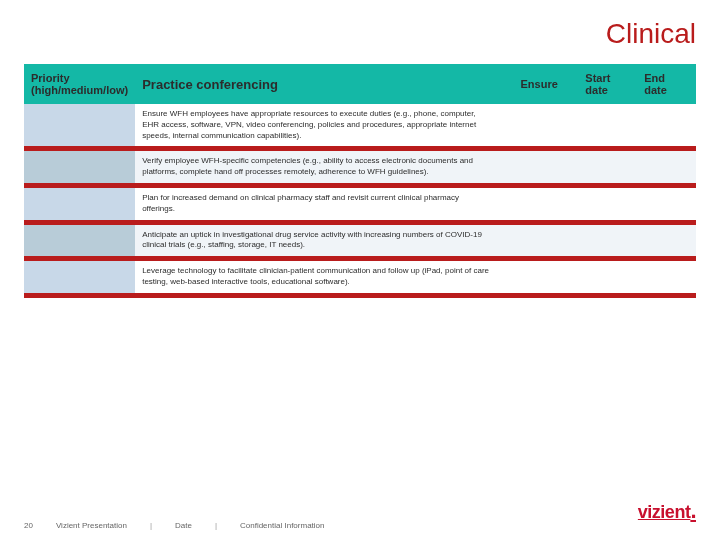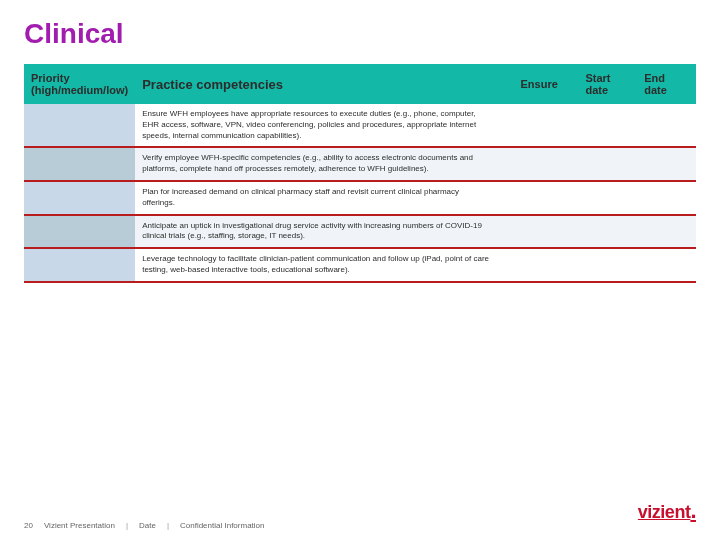--- a/index.html
+++ b/index.html
@@ -14,23 +14,24 @@
     .page {
       width: 720px;
       height: 540px;
       padding: 18px 24px 10px 24px;
       display: flex;
       flex-direction: column;
     }
 
     .page-title {
       font-size: 28px;
-      font-weight: bold;
-      color: #a21caf;
+      font-weight: normal;
+      color: #b91c1c;
       margin-bottom: 14px;
+      text-align: right;
     }
 
     .table-container {
       flex: 1;
       overflow: hidden;
     }
 
     table {
       width: 100%;
       border-collapse: collapse;
@@ -67,21 +68,21 @@
 
     thead tr th.start-col,
     thead tr th.end-col {
       width: 60px;
       font-size: 11px;
       font-weight: bold;
       text-align: left;
     }
 
     tbody tr {
-      border-bottom: 2px solid #b91c1c;
+      border-bottom: 5px solid #b91c1c;
     }
 
     tbody tr:nth-child(even) {
       background-color: #f0f4f8;
     }
 
     tbody tr:nth-child(odd) {
       background-color: #ffffff;
     }
 
@@ -117,21 +118,21 @@
       justify-content: space-between;
       align-items: center;
       margin-top: 8px;
       padding-top: 4px;
     }
 
     .footer-left {
       font-size: 8px;
       color: #666;
       display: flex;
-      gap: 11px;
+      gap: 23px;
       align-items: center;
       margin-top: 30px;
     }
 
     .footer-divider {
       color: #999;
     }
 
     .vizient-logo {
       font-size: 18px;
@@ -157,21 +158,21 @@
   <div class="page-title">Clinical</div>
 
   <div class="table-container">
     <table>
       <thead>
         <tr>
           <th class="priority-col">
             <span>Priority</span><br>
             <span class="priority-sub">(high/medium/low)</span>
           </th>
-          <th class="practice-col">Practice competencies</th>
+          <th class="practice-col">Practice conferencing</th>
           <th class="owner-col">Ensure</th>
           <th class="start-col">
             Start<br>date
           </th>
           <th class="end-col">
             End<br>date
           </th>
         </tr>
       </thead>
       <tbody id="table-body">

